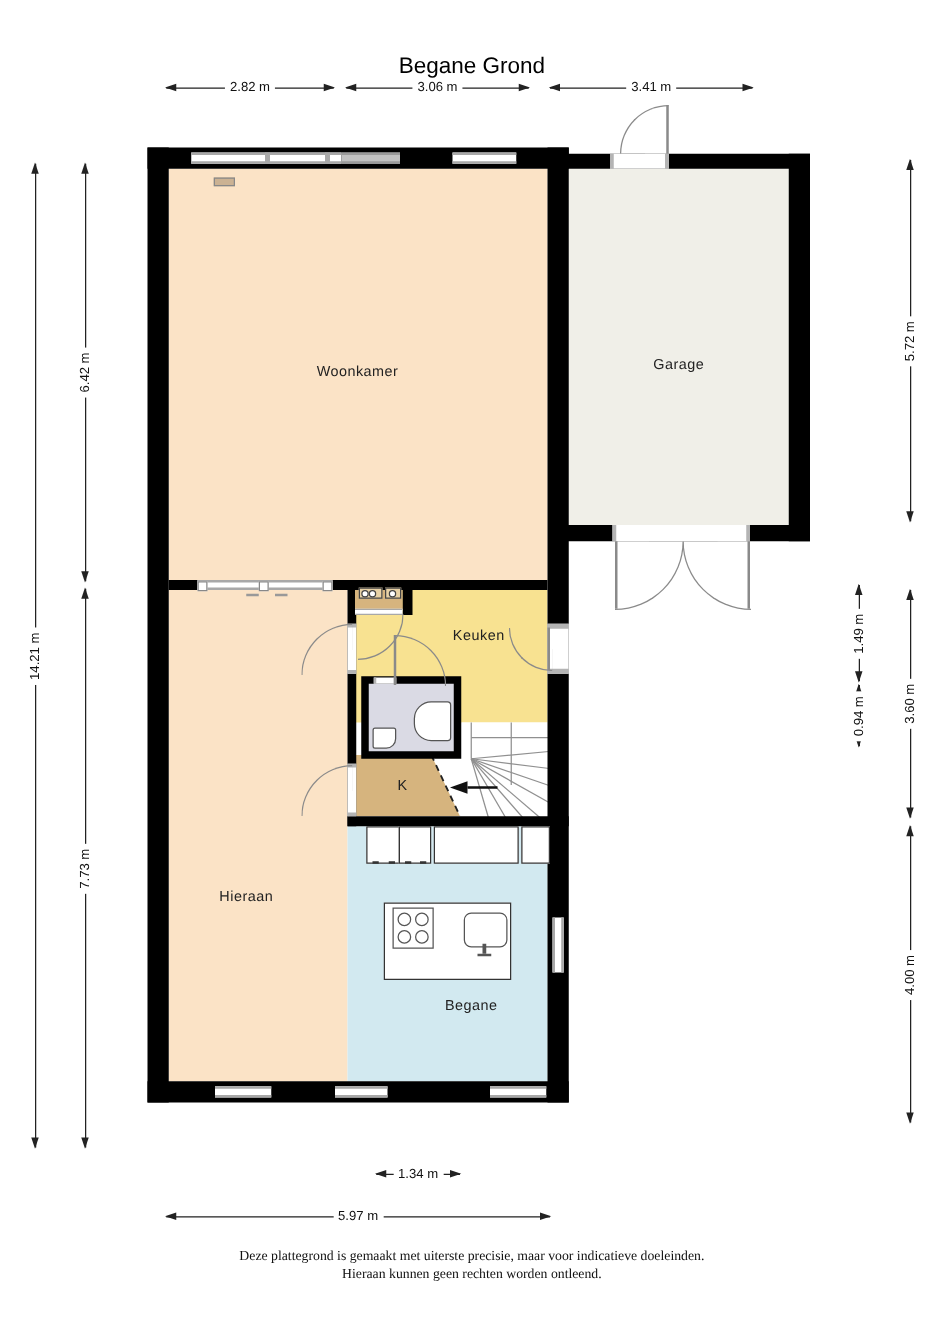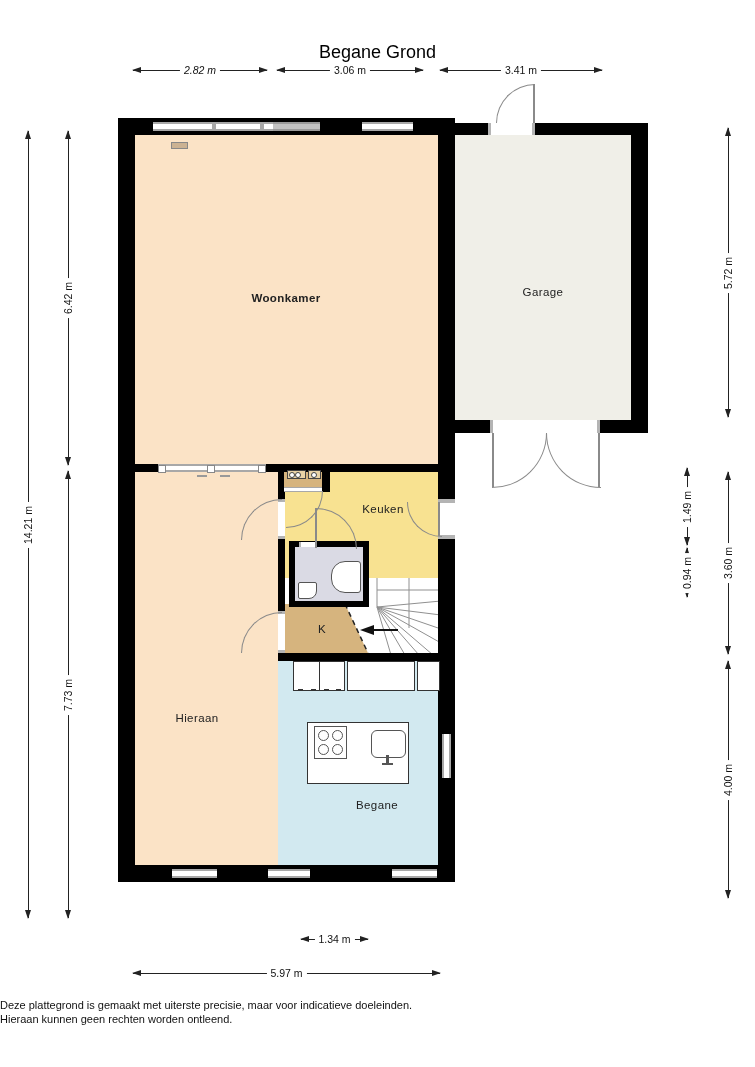--- a/index.html
+++ b/index.html
@@ -46,22 +46,22 @@
   .ah.left  { left:-1px; top:50%; margin-top:-3.5px;
     border-top:3.5px solid transparent; border-bottom:3.5px solid transparent; border-right:9px solid #222; }
   .ah.right { right:-1px; top:50%; margin-top:-3.5px;
     border-top:3.5px solid transparent; border-bottom:3.5px solid transparent; border-left:9px solid #222; }
   .ah.up    { top:-1px; left:50%; margin-left:-3.5px;
     border-left:3.5px solid transparent; border-right:3.5px solid transparent; border-bottom:9px solid #222; }
   .ah.down  { bottom:-1px; left:50%; margin-left:-3.5px;
     border-left:3.5px solid transparent; border-right:3.5px solid transparent; border-top:9px solid #222; }
   .title { position:absolute; left:0; right:0; top:42px; text-align:center;
     font-size:18px; color:#000; }
-  .footer { position:absolute; left:0; right:0; top:999px; text-align:left;
-    font-size:11px; color:#111; line-height:1.25; }
+  .footer { position:absolute; left:0; right:0; top:999px; text-align:center;
+    font-size:11px; color:#111; line-height:1.25;font-family:Liberation Serif, serif; }
   .fixture { position:absolute; background:#fff; border:1px solid #555; }
   .counter { position:absolute; background:#fff; border:1.5px solid #333; }
   .burner { position:absolute; width:9px; height:9px; border:1px solid #555; border-radius:50%; background:#fff; }
 </style>
 </head>
 <body>
 
 <div id="canvas">
 
   <div class="title">Begane Grond</div>
@@ -191,28 +191,28 @@
   <div class="counter" style="left:307px;top:722px;width:100px;height:60px;"></div>
   <div class="abs" style="left:314px;top:726px;width:31px;height:31px;border:1px solid #555;background:#fff;"></div>
   <div class="burner" style="left:318px;top:730px;"></div>
   <div class="burner" style="left:332px;top:730px;"></div>
   <div class="burner" style="left:318px;top:744px;"></div>
   <div class="burner" style="left:332px;top:744px;"></div>
   <div class="abs" style="left:371px;top:730px;width:33px;height:26px;border:1px solid #555;border-radius:6px;background:#fff;"></div>
   <div class="abs" style="left:386px;top:755px;width:3px;height:8px;background:#555;"></div>
   <div class="abs" style="left:382px;top:763px;width:11px;height:2px;background:#555;"></div>
 
-  <div class="room-label" style="left:286px;top:298px;font-weight:bold;">Woonkamer</div>
+  <div class="room-label" style="left:286px;top:298px;">Woonkamer</div>
   <div class="room-label" style="left:543px;top:272px;margin-top:20px;">Garage</div>
   <div class="room-label" style="left:383px;top:509px;">Keuken</div>
   <div class="room-label" style="left:322px;top:629px;">K</div>
   <div class="room-label" style="left:197px;top:718px;">Hieraan</div>
   <div class="room-label" style="left:377px;top:805px;">Begane</div>
 
-  <div class="dim h" style="left:133px;top:64px;width:134px;height:12px;font-style:italic;">
+  <div class="dim h" style="left:133px;top:64px;width:134px;height:12px;">
     <span class="dlineH"></span>
       <span class="ah left"></span>
       <span class="ah right"></span>
     <span class="dlabel">2.82 m</span>
   </div>
   <div class="dim h" style="left:277px;top:64px;width:146px;height:12px;">
     <span class="dlineH"></span>
       <span class="ah left"></span>
       <span class="ah right"></span>
     <span class="dlabel">3.06 m</span>

